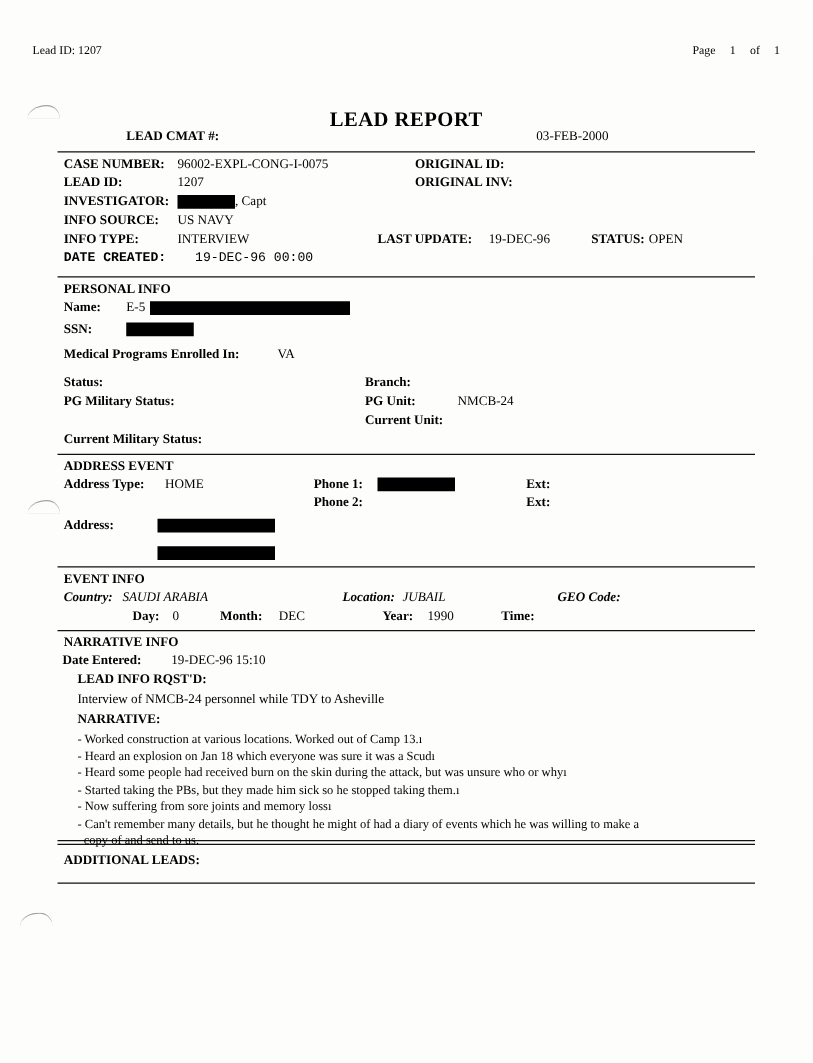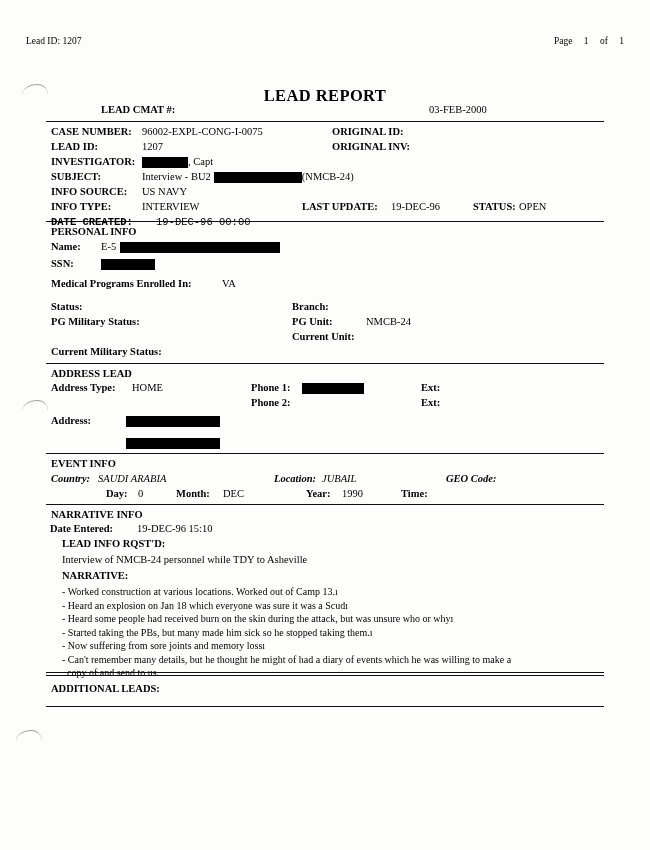--- a/index.html
+++ b/index.html
@@ -140,26 +140,20 @@
         <span class="c lbl" style="left:286px;">ORIGINAL INV:</span>
         <span class="c val" style="left:390px;"></span>
       </div>
       <div class="row" style="height:15px;">
         <span class="c lbl" style="left:5px;">INVESTIGATOR:</span>
         <span class="c" style="left:96px;">
           <span class="blk blk-tall" style="width:46px;"></span><span class="val">, Capt</span>
         </span>
       </div>
       <div class="row" style="height:15px;">
-        <span class="c lbl" style="left:5px;">SUBJECT:</span>
-        <span class="c" style="left:96px;">
-          <span class="val">Interview - BU2</span><span class="blk blk-tall" style="width:88px; margin-left:3px;"></span><span class="val">(NMCB-24)</span>
-        </span>
-      </div>
-      <div class="row" style="height:15px;">
         <span class="c lbl" style="left:5px;">INFO SOURCE:</span>
         <span class="c val" style="left:96px;">US NAVY</span>
       </div>
       <div class="row" style="height:15px;">
         <span class="c lbl" style="left:5px;">INFO TYPE:</span>
         <span class="c val" style="left:96px;">INTERVIEW</span>
         <span class="c lbl" style="left:256px;">LAST UPDATE:</span>
         <span class="c val" style="left:345px;">19-DEC-96</span>
         <span class="c lbl" style="left:427px;">STATUS:</span>
         <span class="c val" style="left:473px;">OPEN</span>
@@ -209,21 +203,21 @@
       </div>
       <div class="row" style="height:15px;">
         <span class="c lbl" style="left:5px;">Current Military Status:</span>
         <span class="c val" style="left:160px;"></span>
       </div>
     </div>
     <div class="rule"></div>
 
     <div class="section" style="height:86px; padding-top:3px;">
       <div class="row" style="height:14px;">
-        <span class="c sec-title" style="left:5px;">ADDRESS LEAD</span>
+        <span class="c sec-title" style="left:5px;">ADDRESS EVENT</span>
       </div>
       <div class="row" style="height:15px;">
         <span class="c lbl" style="left:5px;">Address Type:</span>
         <span class="c val" style="left:86px;">HOME</span>
         <span class="c lbl" style="left:205px;">Phone 1:</span>
         <span class="c" style="left:256px;">
           <span class="blk blk-tall" style="width:62px;"></span>
         </span>
         <span class="c lbl" style="left:375px;">Ext:</span>
         <span class="c val" style="left:410px;"></span>
@@ -287,21 +281,21 @@
       <div class="row" style="height:16px;">
         <span class="c val" style="left:16px;">Interview of NMCB-24 personnel while TDY to Asheville</span>
       </div>
       <div class="row" style="height:16px;">
         <span class="c lbl" style="left:16px;">NARRATIVE:</span>
       </div>
       <div style="position:relative; left:16px; width:520px;">
         <div class="narr-line">- Worked construction at various locations.  Worked out of Camp 13.ı</div>
         <div class="narr-line">- Heard an explosion on Jan 18 which everyone was sure it was a Scudı</div>
         <div class="narr-line">- Heard some people had received burn on the skin during the attack, but was unsure who or whyı</div>
-        <div class="narr-line">- Started taking the PBs, but many made him sick so he stopped taking them.ı</div>
+        <div class="narr-line">- Started taking the PBs, but they made him sick so he stopped taking them.ı</div>
         <div class="narr-line">- Now suffering from sore joints and memory lossı</div>
         <div class="narr-line">- Can't remember many details, but he thought he might of had a diary of events which he was willing to make a</div>
         <div class="narr-line" style="padding-left:5px;">copy of and send to us.</div>
       </div>
     </div>
     <div class="rule"></div>
     <div class="rule-thin" style="margin-top:2px;"></div>
 
     <div class="section" style="height:24px; padding-top:6px;">
       <div class="row" style="height:16px;">

